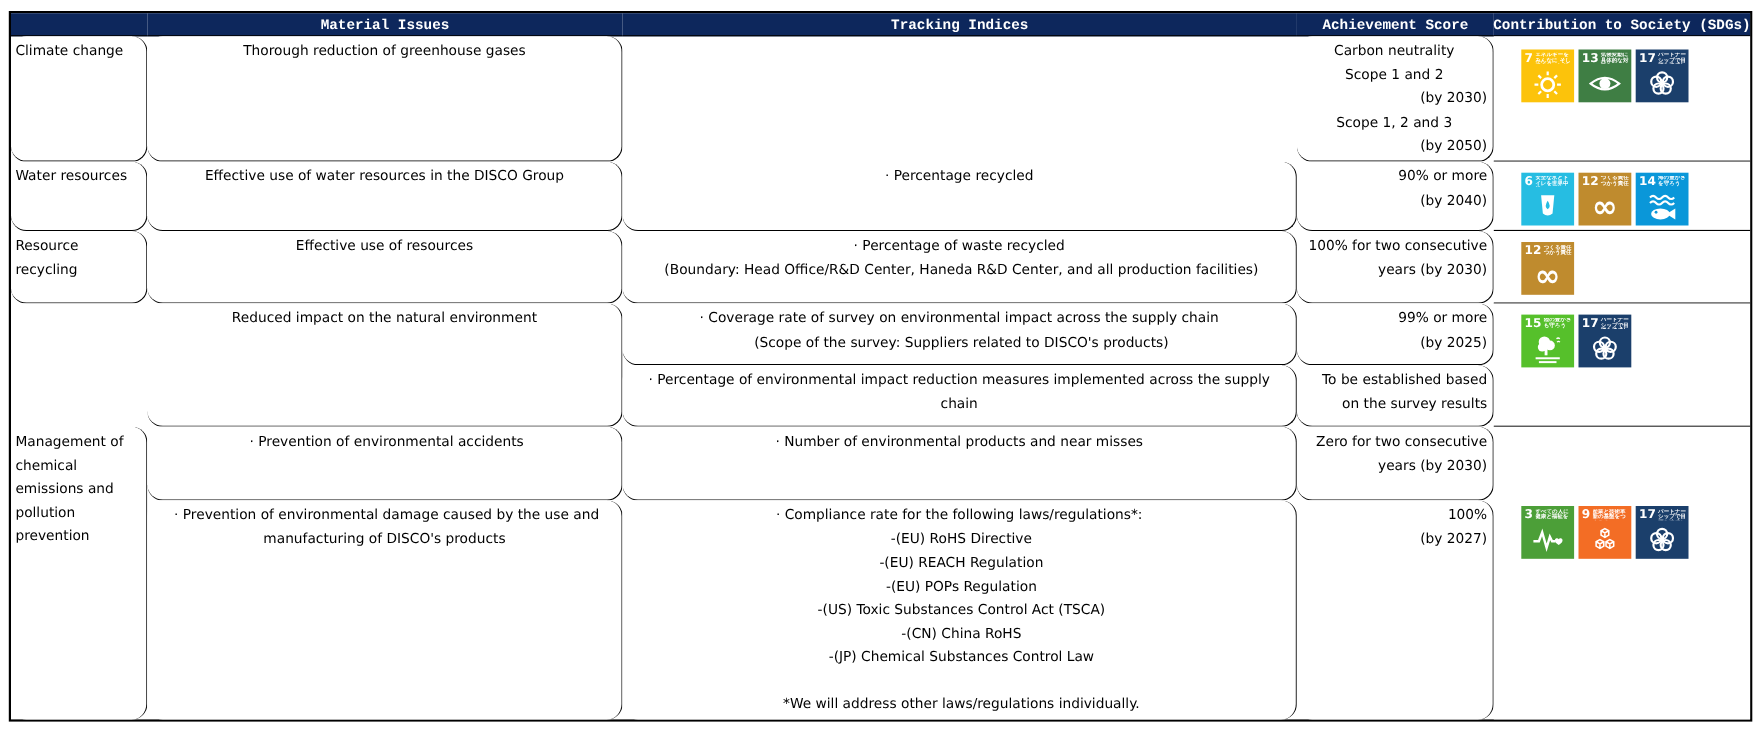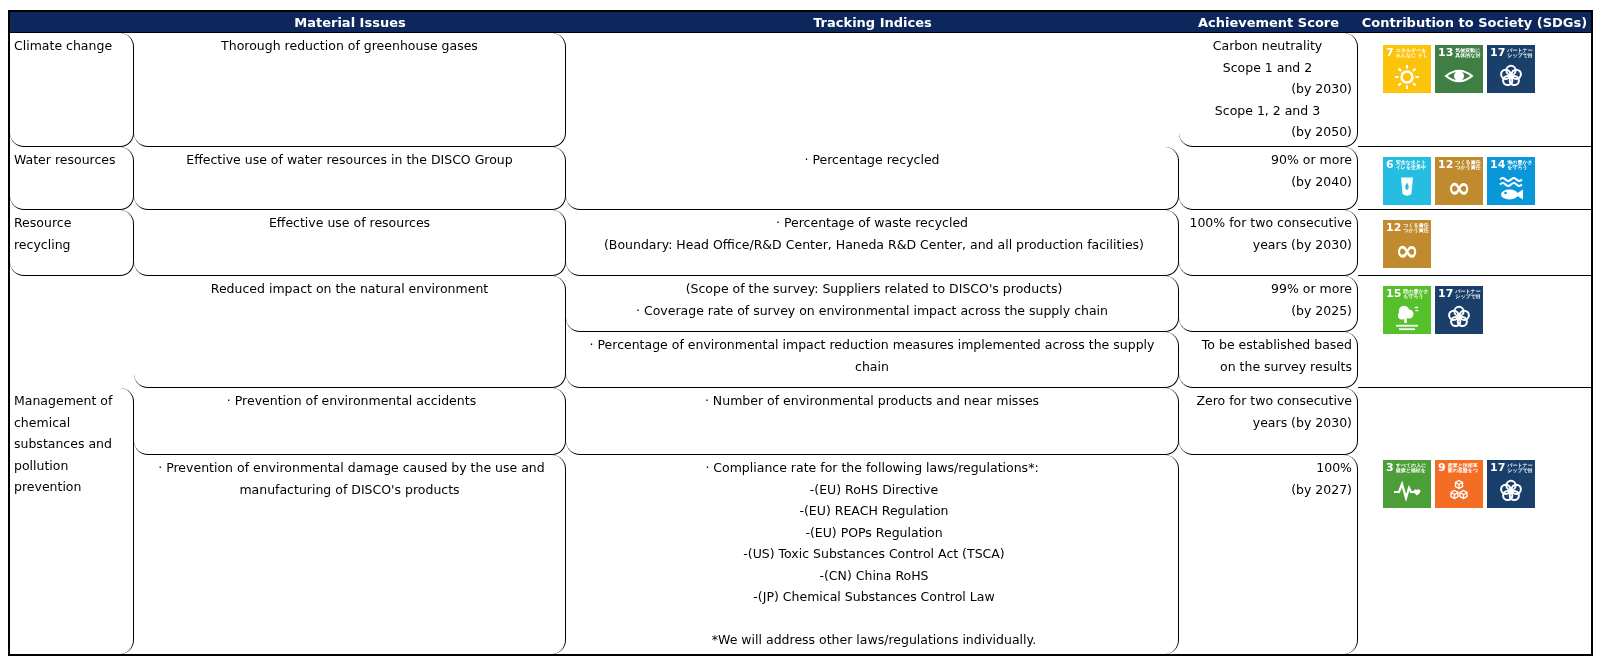--- a/index.html
+++ b/index.html
@@ -1,20 +1,20 @@
 <!DOCTYPE html>
 <html><head>
 <meta charset="utf-8">
 <style>
   html,body{margin:0;padding:0;background:#fff;}
   body{width:1599px;height:665px;position:relative;font-family:"DejaVu Sans","Liberation Sans",sans-serif;color:#000;}
   .tbl{position:absolute;left:8px;top:10px;border:2px solid #000;background:#fff;display:grid;
        grid-template-columns:124px 432px 613px 179px 233px;
        grid-template-rows:21px 114px 63px 66px 56px 56px 67px 199px;}
-  .hc{background:#0d275c;color:#fff;font-weight:bold;font-size:13px;display:flex;align-items:center;justify-content:center;border-bottom:1px solid #000;white-space:nowrap;}
+  .hc{background:#0d275c;color:#fff;font-weight:bold;font-size:13px;display:flex;align-items:center;justify-content:center;border-bottom:1px solid #000;white-space:nowrap;font-family:Liberation Mono, monospace;}
   .cell{font-size:12.5px;line-height:21.5px;padding:2px 4px;overflow:hidden;background:#fff;}
   .b-r{border-right:1px solid #000;border-radius:14px;}
   .b-b{border-bottom:1px solid #000;}
   .lines > div{min-height:21.5px;white-space:pre;text-align:center;}
   .score{display:flex;flex-direction:column;justify-content:flex-start;text-align:right;padding-right:5px;}
   .score > div{min-height:21.5px;white-space:pre;}
   .ln-c{text-align:center;}
   .ln-r{text-align:right;}
   .sdgs{display:flex;gap:4px;padding:10px 0 0 25px;align-items:flex-start;}
   .sdgs.pt12{padding-top:12px;}
@@ -175,22 +175,22 @@
       <div class="sdg-art">
           <span class="inf">∞</span>
         </div>
     </div>
   </div>
 
   <div class="cell b-r b-b lines" style="grid-column:2;grid-row:5/span 2">
       <div>Reduced impact on the natural environment</div>
     </div>
   <div class="cell b-r b-b lines" style="grid-column:3;grid-row:5">
+      <div>· Coverage rate of survey on environmental impact across the supply chain</div>
       <div> (Scope of the survey: Suppliers related to DISCO's products)</div>
-      <div>· Coverage rate of survey on environmental impact across the supply chain</div>
     </div>
   <div class="cell b-r b-b score" style="grid-column:4;grid-row:5">
       <div>99% or more</div>
       <div>(by 2025)</div>
     </div>
   <div class="cell b-r b-b lines" style="grid-column:3;grid-row:6">
       <div>· Percentage of environmental impact reduction measures implemented across the supply</div>
       <div>chain</div>
     </div>
   <div class="cell b-r b-b score" style="grid-column:4;grid-row:6">
@@ -227,21 +227,21 @@
               <circle cx="20.3" cy="13.3" r="4.6"></circle>
             <circle cx="18.3" cy="19.5" r="4.6"></circle>
               <circle cx="11.7" cy="19.5" r="4.6"></circle>
             <circle cx="9.7" cy="13.3" r="4.6"></circle>
           </g>
         </svg>
       </div>
     </div>
   </div>
 
-  <div class="cell b-r" style="grid-column:1;grid-row:7/span 2">Management of chemical substances and pollution prevention</div>
+  <div class="cell b-r" style="grid-column:1;grid-row:7/span 2">Management of chemical emissions and pollution prevention</div>
   <div class="cell b-r b-b lines" style="grid-column:2;grid-row:7">
       <div> · Prevention of environmental accidents</div>
     </div>
   <div class="cell b-r b-b lines" style="grid-column:3;grid-row:7">
       <div>· Number of environmental products and near misses</div>
     </div>
   <div class="cell b-r b-b score" style="grid-column:4;grid-row:7">
       <div>Zero for two consecutive</div>
       <div>years (by 2030)</div>
     </div>

